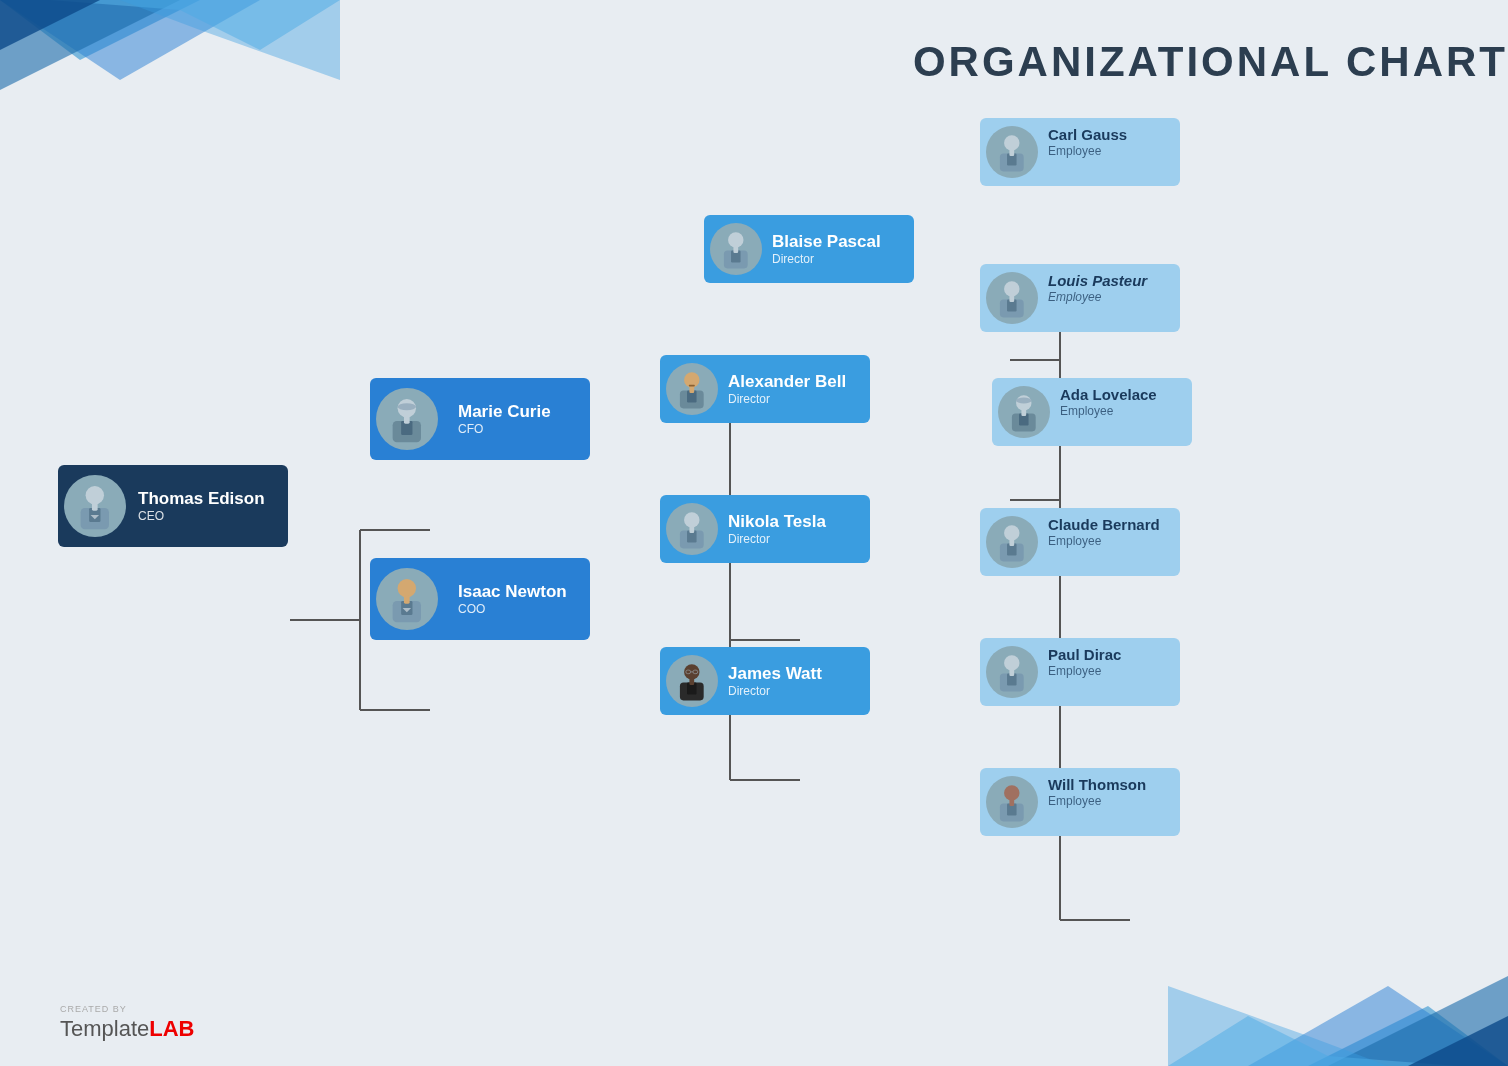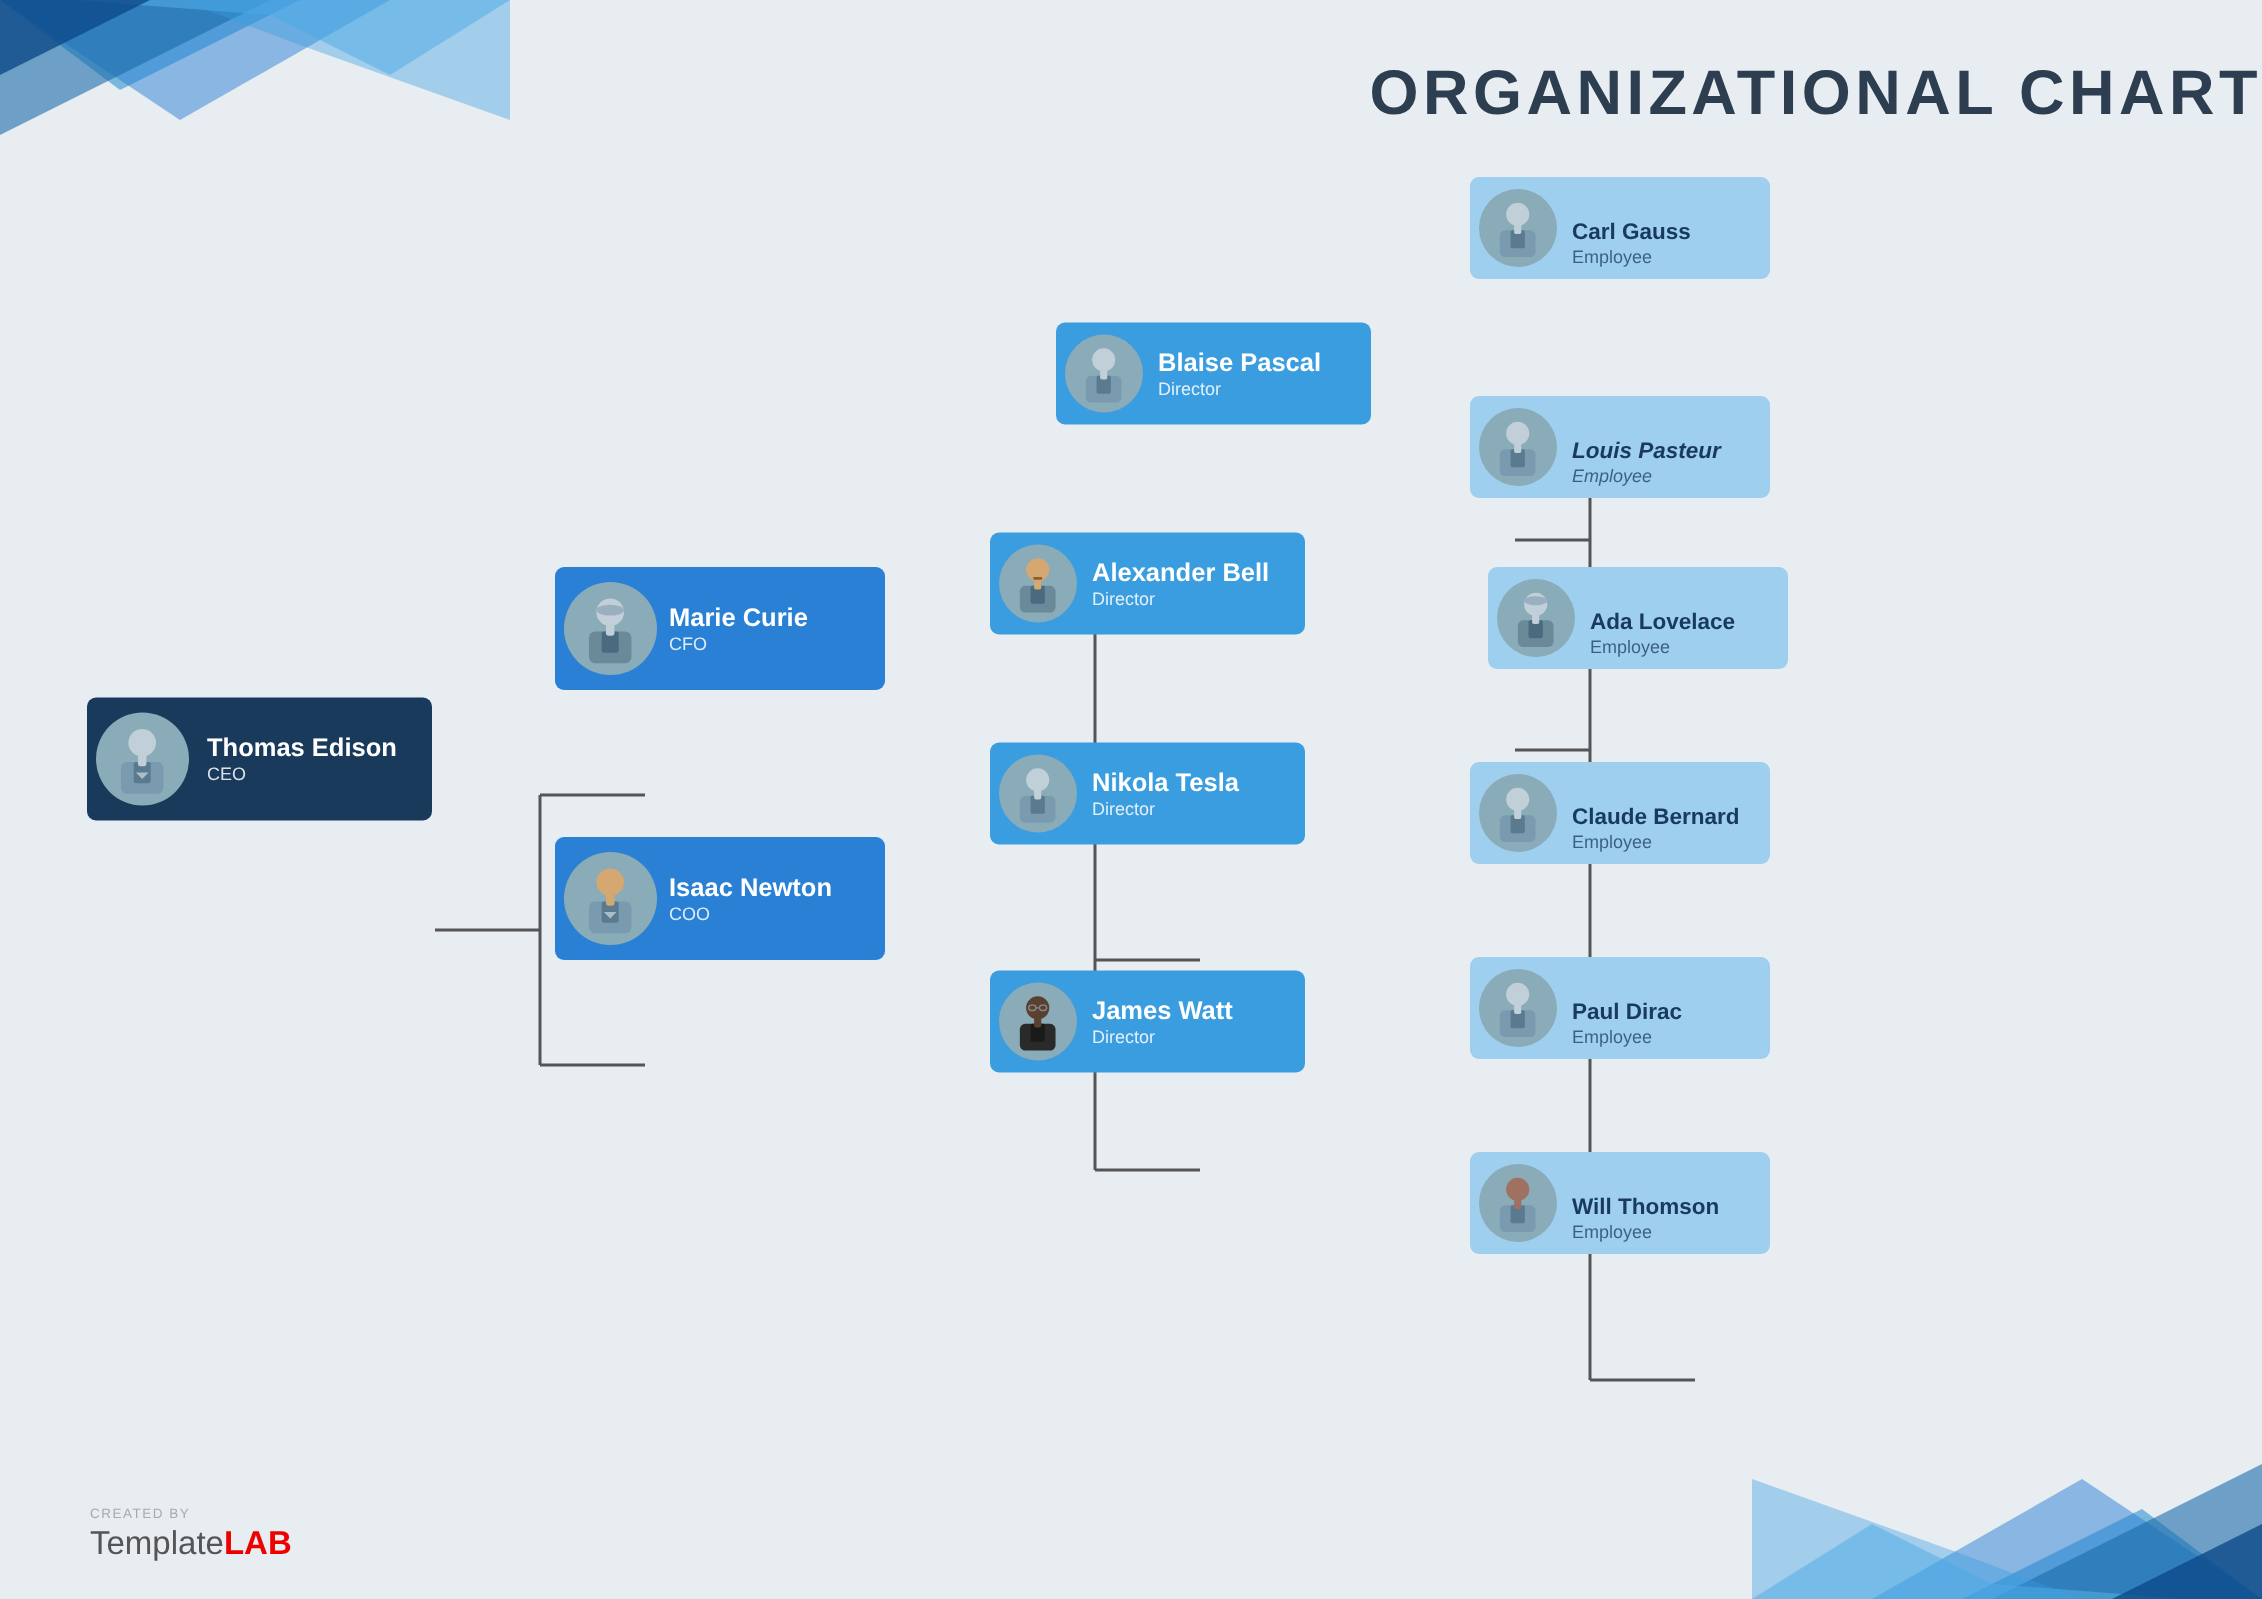--- a/index.html
+++ b/index.html
@@ -52,40 +52,40 @@
       position: relative;
     }
 
     .node-mid {
       background: #2980d4;
       border-radius: 6px;
       display: flex;
       align-items: center;
       padding: 10px 8px 10px 6px;
       min-width: 220px;
-      gap: 8px;
+      gap: 20px;
       position: relative;
     }
 
     .node-director {
       background: #3a9de0;
       border-radius: 6px;
       display: flex;
       align-items: center;
       padding: 8px 14px 8px 6px;
       min-width: 210px;
       gap: 10px;
       position: relative;
     }
 
     .node-employee {
       background: #9ecfee;
       border-radius: 6px;
       display: flex;
-      align-items: flex-end;
+      align-items: flex-start;
       padding: 8px 14px 8px 6px;
       min-width: 200px;
       gap: 10px;
     }
 
     .node-text-name {
       color: #fff;
       font-size: 17px;
       font-weight: 700;
       line-height: 1.2;

